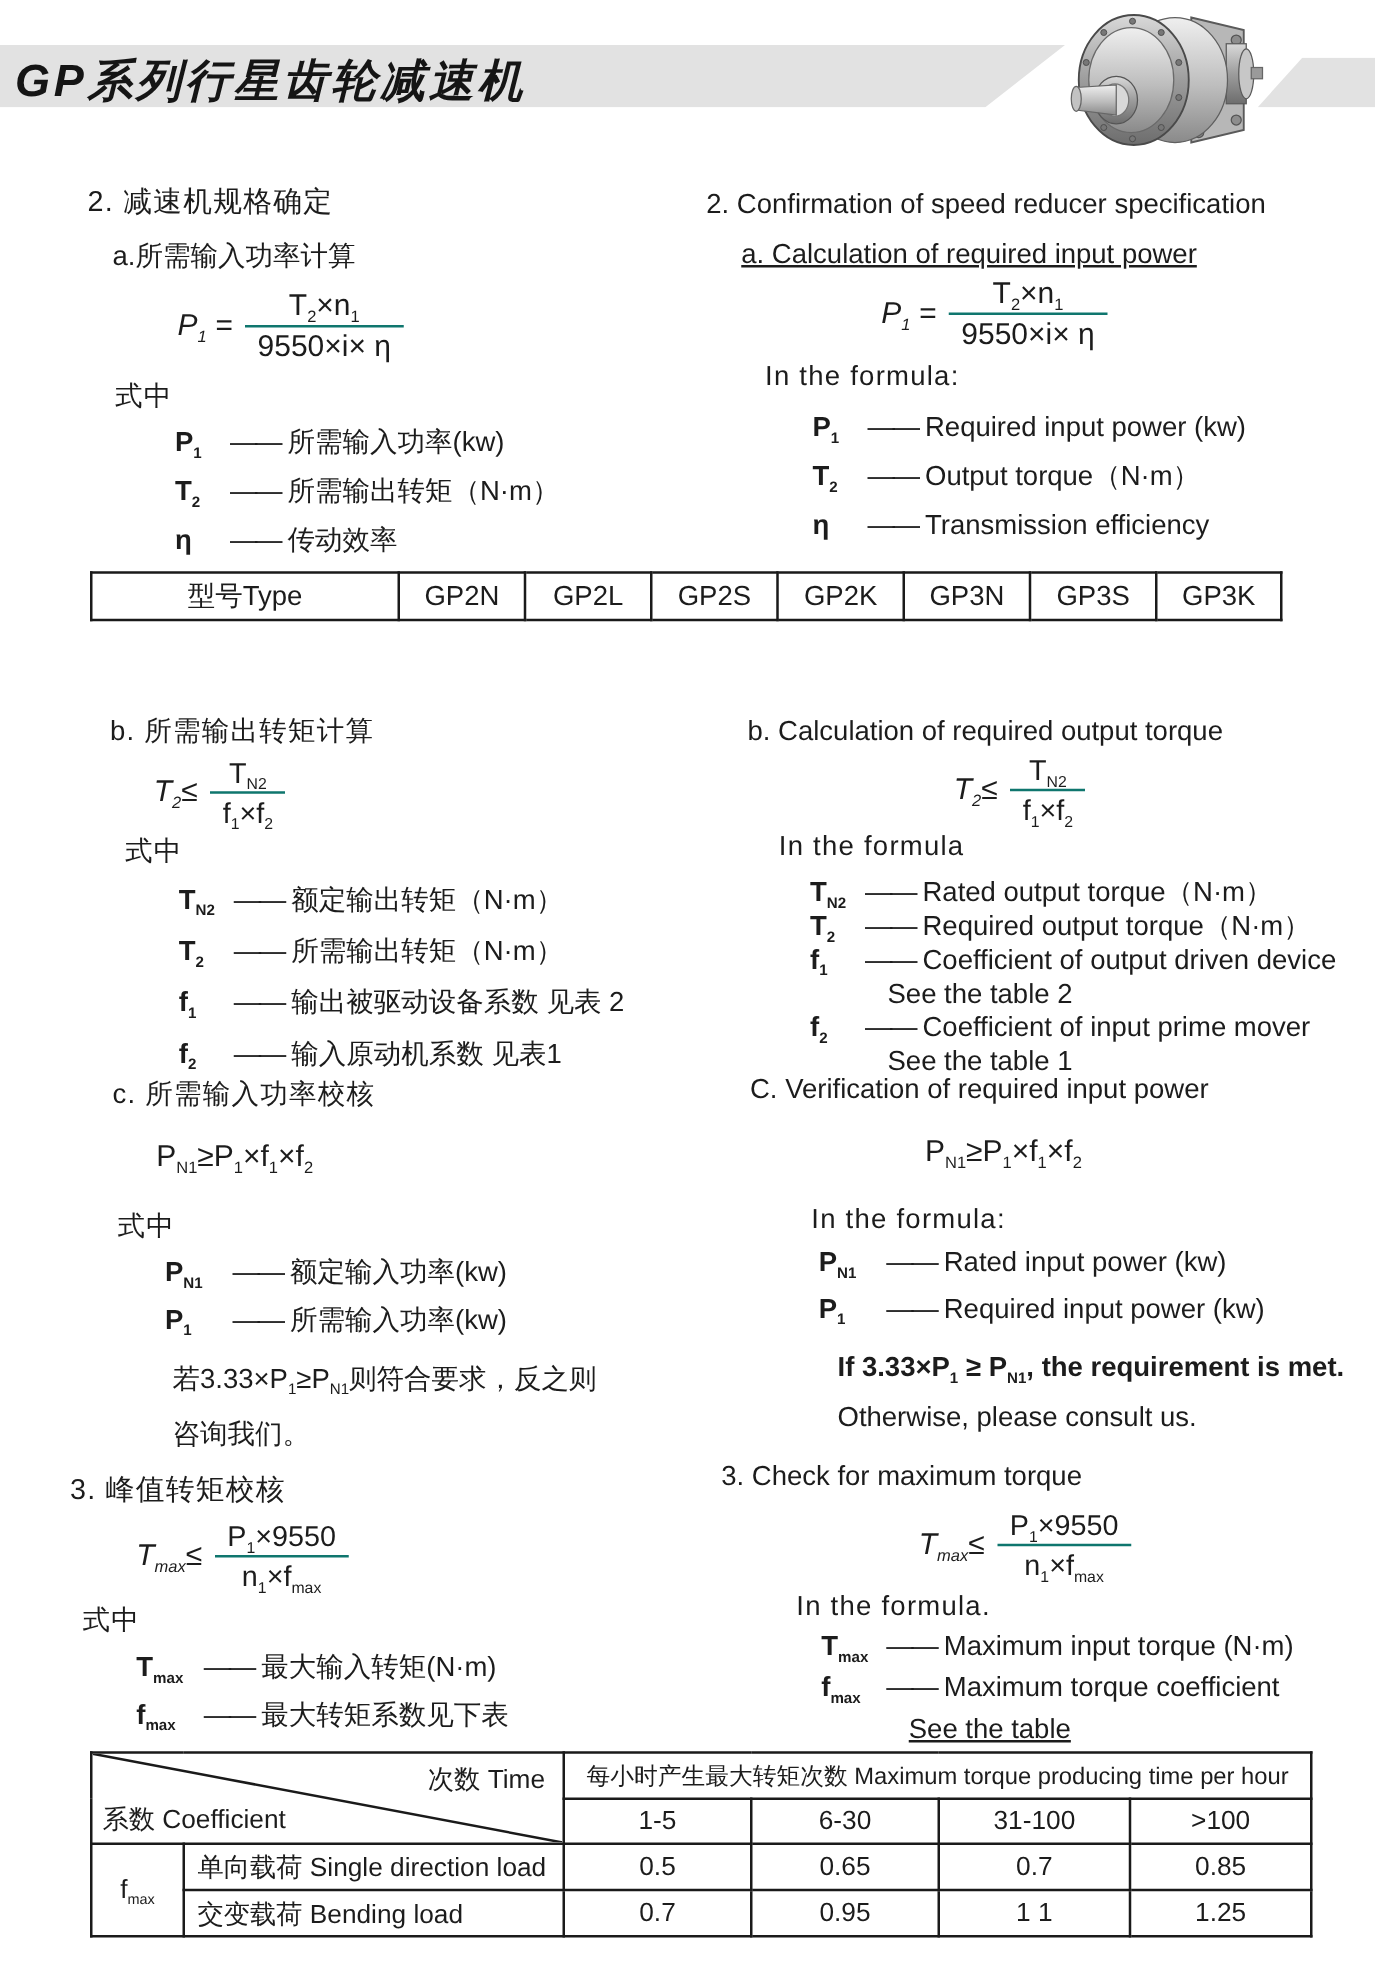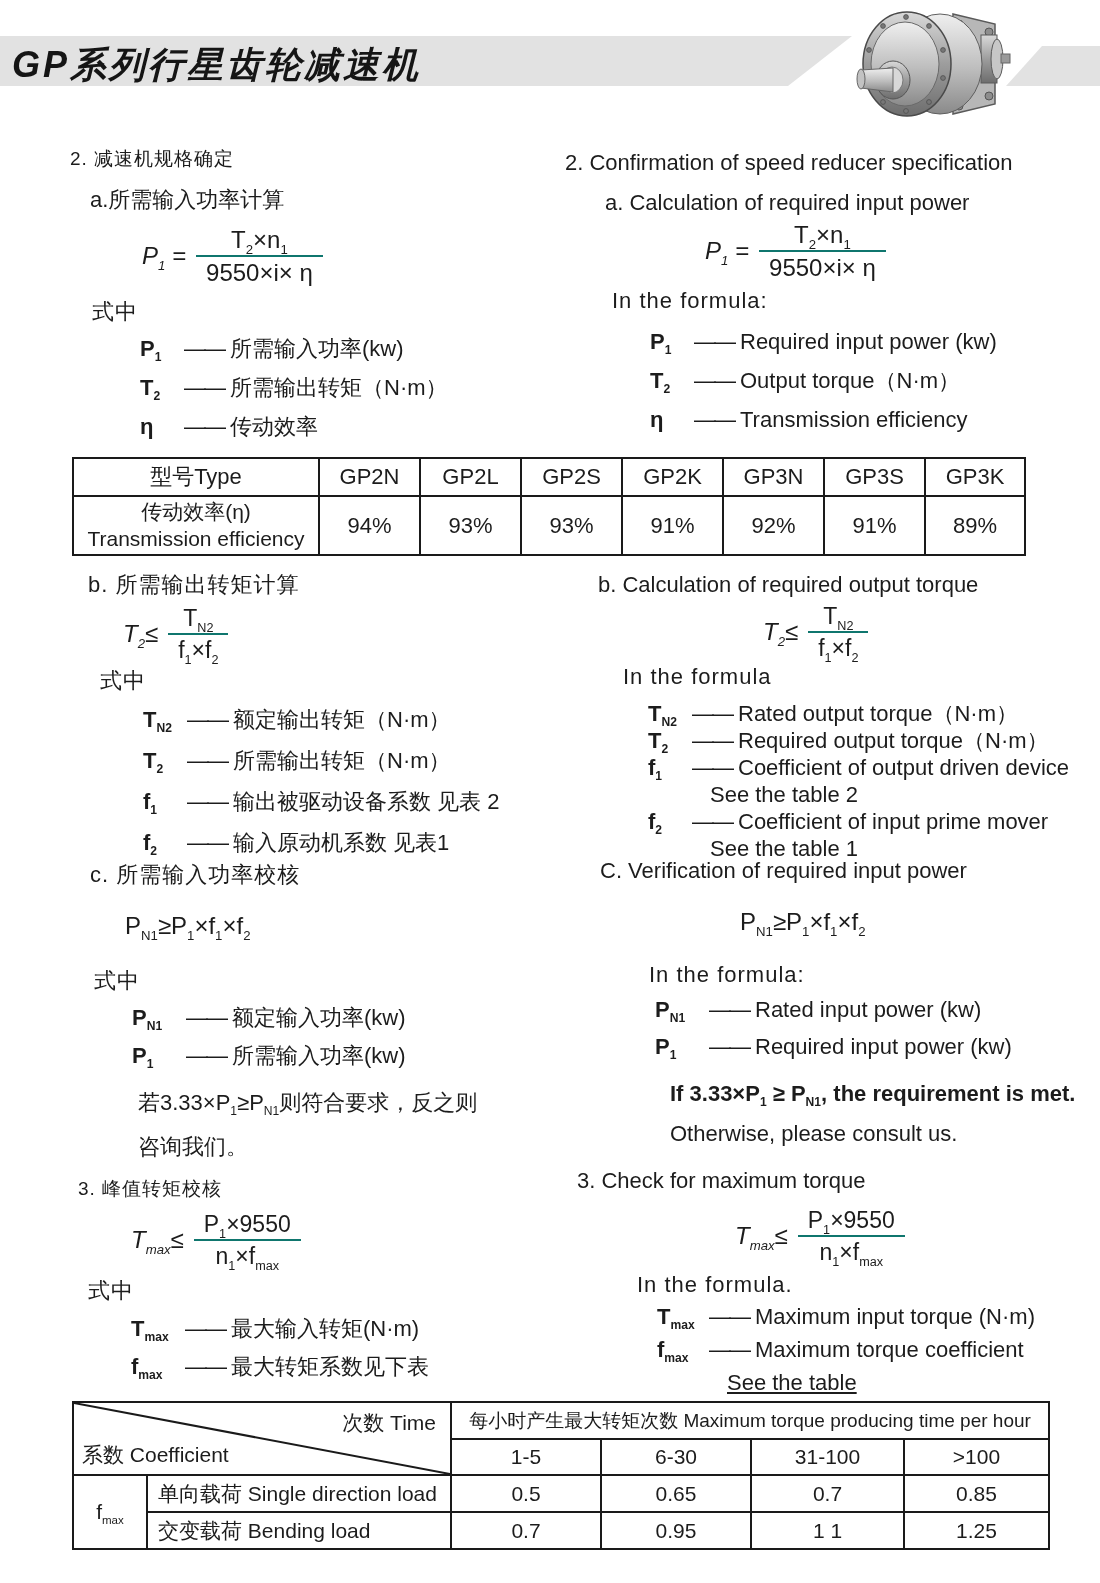--- a/index.html
+++ b/index.html
@@ -8,21 +8,21 @@
   
   .banner{position:absolute;left:0;top:36px;width:852px;height:50px;background:#e2e2e2;
           clip-path:polygon(0 0,100% 0,calc(100% - 64px) 100%,0 100%);}
   .banner-right{position:absolute;top:46px;left:1006px;width:94px;height:40px;background:#e2e2e2;
           clip-path:polygon(36px 0,100% 0,100% 100%,0 100%);}
   .page-title{position:absolute;left:12px;top:41px;font-size:36px;font-weight:bold;font-style:italic;
           letter-spacing:3px;color:#151515;white-space:nowrap;}
   .gear{position:absolute;left:855px;top:2px;width:160px;height:125px;}
   
   .sec{position:absolute;}
-  .h-cn{font-size:19px;letter-spacing:1px;}
+  .h-cn{font-size:23px;letter-spacing:1px;}
   .h-en{font-size:22px;}
   .sub-h{font-size:22px;}
   .flabel{font-size:22px;letter-spacing:1px;}
   sub{font-size:0.55em;line-height:0;}
   
   .formula{display:flex;align-items:center;font-size:24px;}
   .formula .lhs{margin-right:10px;white-space:nowrap;font-style:italic;}
   .frac{display:inline-flex;flex-direction:column;text-align:center;}
   .frac .num{padding:0 10px 3px;line-height:1.05;}
   .frac .den{border-top:2px solid #0f766e;padding:3px 10px 0;line-height:1.05;}
@@ -130,21 +130,21 @@
       <div class="def">
         <span class="sym"><span>η</span></span>
         <span class="dash">——</span>
         <span class="desc">传动效率</span>
       </div>
     </div>
   </div>
 
   <div class="sec" style="left:565px;top:150px;width:520px;">
     <div class="h-en">2. Confirmation of speed reducer specification</div>
-    <div class="sub-h" style="margin:14px 0 0 40px;">a. Calculation of required input power</div>
+    <div class="sub-h" style="margin:14px 0 0 28px;text-decoration:underline;">a. Calculation of required input power</div>
     <div class="formula" style="margin:6px 0 0 140px;">
       <span class="lhs"><span>P</span><sub>1</sub><span> =</span></span>
       <span class="frac">
         <span class="num"><span>T</span><sub>2</sub><span>×n</span><sub>1</sub></span>
         <span class="den"><span>9550×i× η</span></span>
       </span>
     </div>
     <div class="flabel" style="margin:8px 0 0 47px;">In the formula:</div>
     <div style="margin:16px 0 0 85px;">
       <div class="def" style="margin-bottom:15px;">
@@ -180,33 +180,20 @@
         <tr class="r1">
       <td>型号Type</td>
       <td>GP2N</td>
       <td>GP2L</td>
       <td>GP2S</td>
       <td>GP2K</td>
       <td>GP3N</td>
       <td>GP3S</td>
       <td>GP3K</td>
     </tr>
-    <tr class="r2">
-      <td class="lbl">
-        <div>传动效率(η)</div>
-        <div>Transmission efficiency</div>
-      </td>
-      <td>94%</td>
-      <td>93%</td>
-      <td>93%</td>
-      <td>91%</td>
-      <td>92%</td>
-      <td>91%</td>
-      <td>89%</td>
-    </tr>
   </tbody>
     </table>
 
   <div class="sec" style="left:88px;top:570px;width:470px;">
     <div class="h-cn" style="font-size:22px;">b. 所需输出转矩计算</div>
     <div class="formula f22" style="margin:6px 0 0 35px;">
       <span class="lhs"><span>T</span><sub>2</sub><span>≤</span></span>
       <span class="frac">
         <span class="num"><span>T</span><sub>N2</sub></span>
         <span class="den"><span>f</span><sub>1</sub><span>×f</span><sub>2</sub></span>
@@ -306,21 +293,21 @@
       <div class="def">
         <span class="sym" style="min-width:48px;"><span>P</span><sub>1</sub></span>
         <span class="dash">——</span>
         <span class="desc">Required input power (kw)</span>
       </div>
     </div>
     <div class="note" style="margin:22px 0 0 70px;font-weight:bold;"><span>If 3.33×P</span><sub>1</sub><span> ≥ P</span><sub>N1</sub><span>, the requirement is met.</span></div>
     <div class="note" style="margin:14px 0 0 70px;">Otherwise, please consult us.</div>
   </div>
 
-  <div class="sec" style="left:78px;top:1176px;width:470px;">
+  <div class="sec" style="left:56px;top:1176px;width:470px;">
     <div class="h-cn">3. 峰值转矩校核</div>
     <div class="formula f22" style="margin:10px 0 0 53px;">
       <span class="lhs"><span>T</span><sub>max</sub><span>≤</span></span>
       <span class="frac">
         <span class="num"><span>P</span><sub>1</sub><span>×9550</span></span>
         <span class="den"><span>n</span><sub>1</sub><span>×f</span><sub>max</sub></span>
       </span>
     </div>
     <div class="flabel" style="margin:8px 0 0 10px;">式中</div>
     <div style="margin:10px 0 0 53px;">

